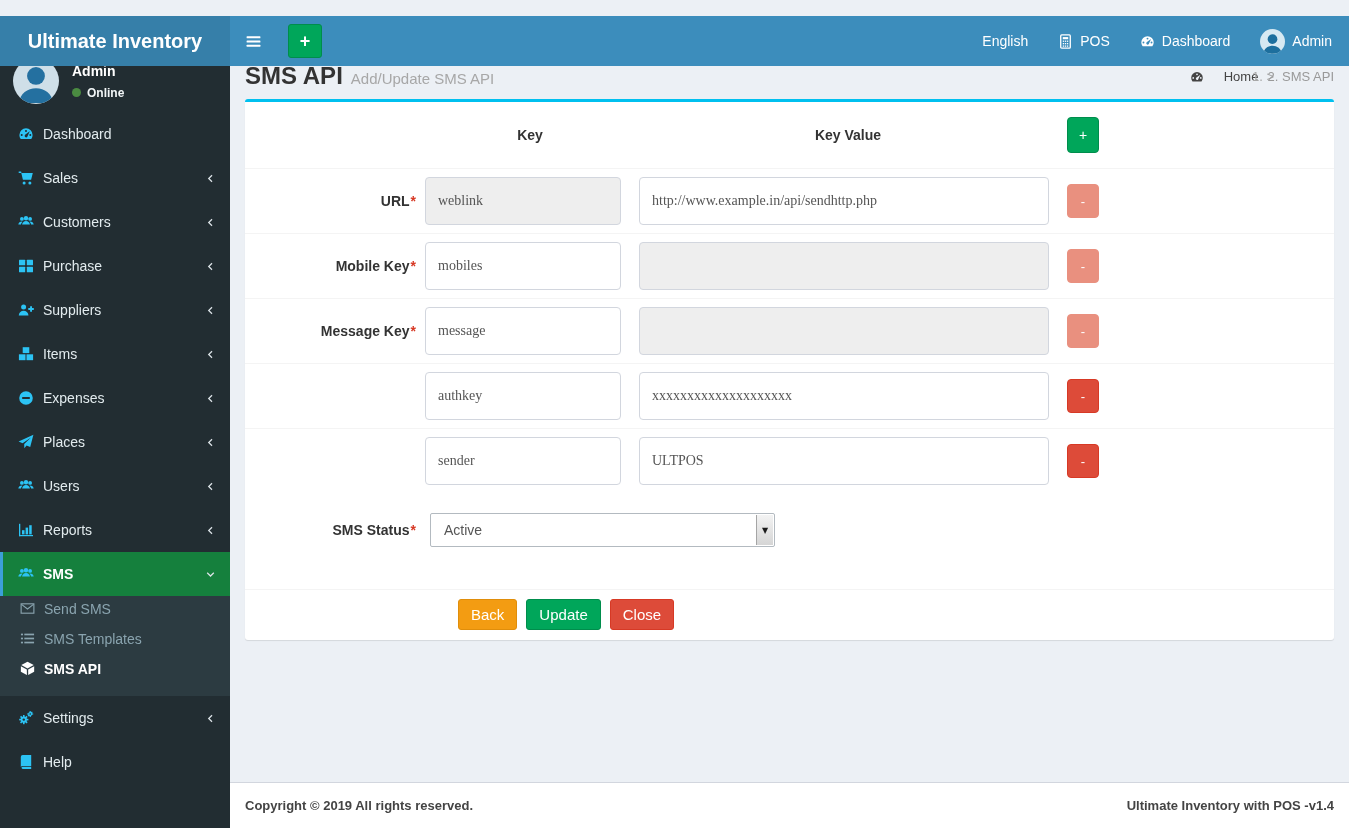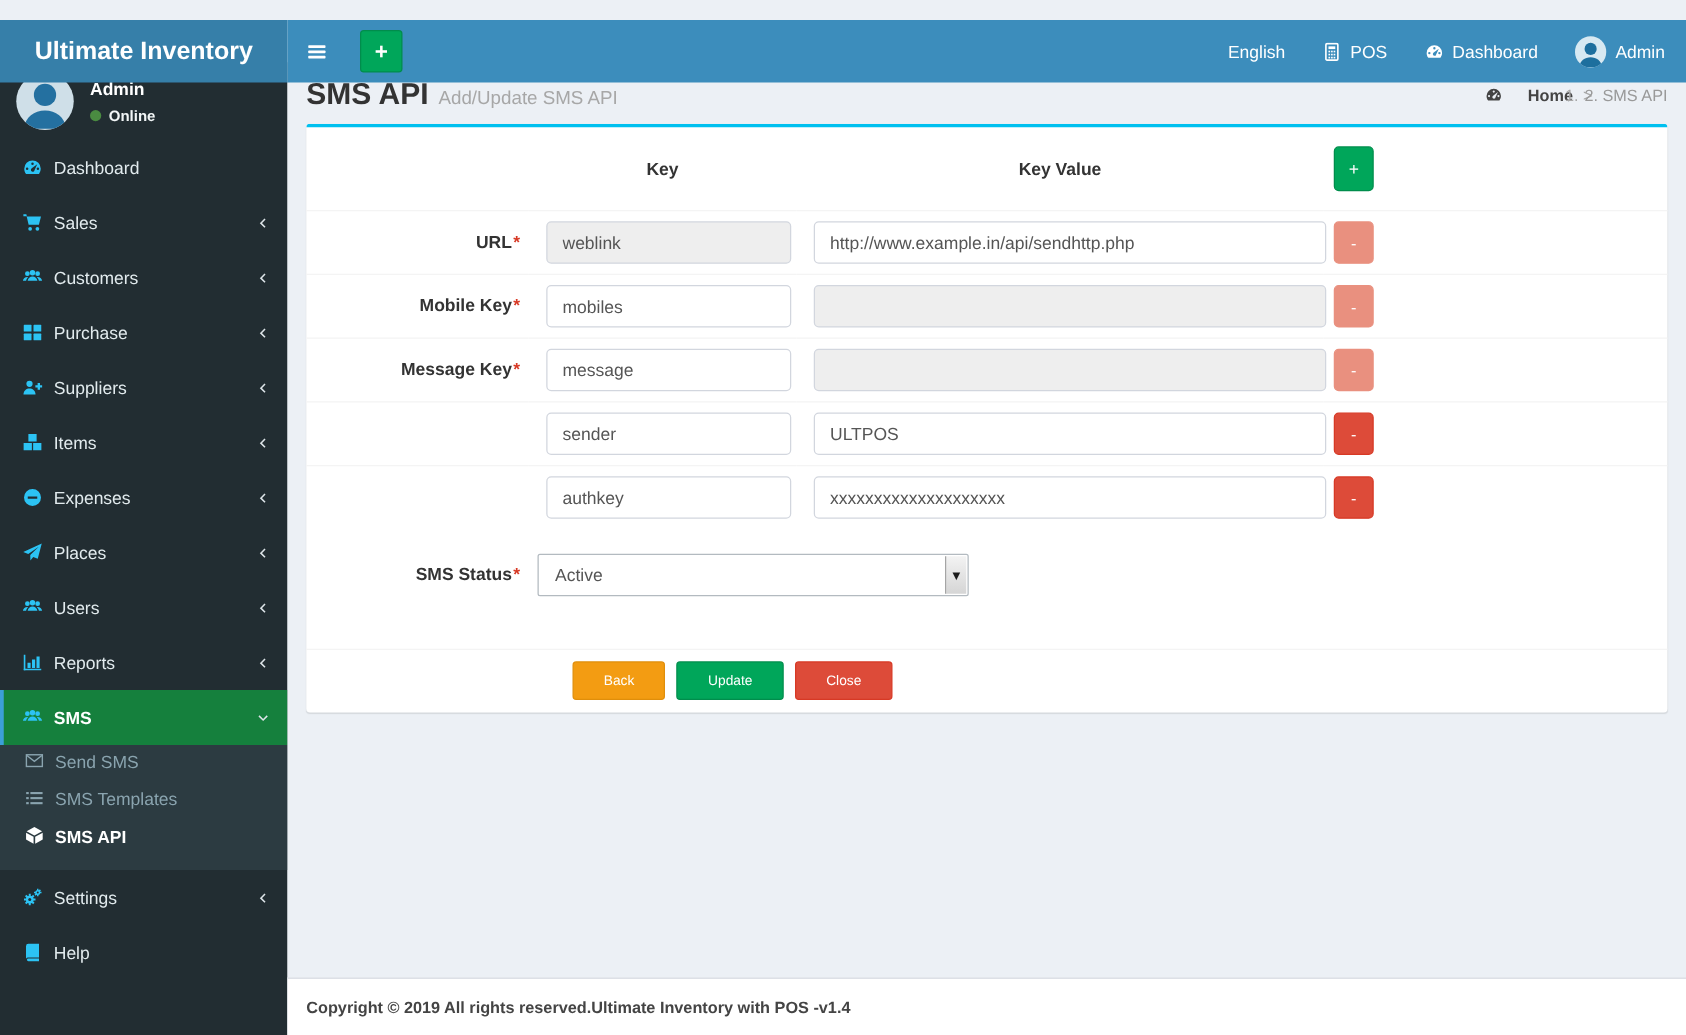--- a/index.html
+++ b/index.html
@@ -42,50 +42,50 @@
   .treeview-menu a{display:flex;height:30px;padding-left:20px;color:#8aa4af;font-size:14px;cursor:pointer}
   .treeview-menu .mi{width:15px;height:15px;color:inherit}
   .treeview-menu li.active a{color:#fff;font-weight:bold}
 
   
   .content-wrapper{position:absolute;top:50px;left:230px;right:0;bottom:0;background:#ecf0f5;display:flex;flex-direction:column}
   .content-header{padding:12px 15px 0;display:flex;align-items:baseline;justify-content:space-between}
   .page-title{font-size:24px;color:#333;font-weight:600;display:flex;align-items:baseline}
   .page-title small{font-size:15px;color:#a7a7a7;font-weight:normal;margin-left:8px}
   .breadcrumb{display:flex;align-items:center;gap:8px;font-size:13px;color:#444}
-  .bc-home{display:flex;align-items:center;gap:20px;cursor:pointer;font-weight:bold;color:#444}
+  .bc-home{display:flex;align-items:flex-end;gap:20px;cursor:pointer;font-weight:normal;color:#444}
   .bc-home .ni{width:14px;height:14px}
   .bc-home .ni svg{width:100%;height:100%;fill:#444}
   .bc-sep{color:#a8a8a8}
   .bc-current{color:#999}
   .content{flex:1;padding:9px 15px}
   .box{background:#fff;border-top:3px solid #00c0ef;border-radius:3px;box-shadow:0 1px 1px rgba(0,0,0,.1)}
   table.form-table{width:100%;border-collapse:collapse;table-layout:fixed}
   thead th{padding:15px 0;font-size:14px;color:#333;text-align:center;font-weight:bold}
   tbody td{border-top:1px solid #f4f4f4;padding:8px 0;vertical-align:middle}
   .c-label{text-align:right;padding-right:7px}
   .flabel{font-weight:bold;font-size:14px;color:#333}
   .req{color:#d73925;margin-left:1px}
-  input.f{height:34px;border:1px solid #d2d6de;border-radius:4px;padding:0 12px;font-size:14px;color:#555;width:196px;margin-left:14px;font-family:Liberation Sans, sans-serif;background:#fff;outline:none;display:block}
+  input.f{height:48px;border:1px solid #d2d6de;border-radius:4px;padding:0 12px;font-size:14px;color:#555;width:196px;margin-left:2px;font-family:Liberation Serif, serif;background:#fff;outline:none;display:block}
   input.f.val{width:410px}
   input.f[disabled]{background:#eee}
   .btn-sq{width:32px;border-radius:4px;border:1px solid transparent;color:#fff;font-size:14px;cursor:pointer;margin-left:8px;display:flex;align-items:center;justify-content:center;font-family:inherit;line-height:1}
   .btn-add{background:#00a65a;border-color:#008d4c;height:36px;margin-left:8px}
   .btn-remove{background:#dd4b39;border-color:#d73925;height:34px;font-size:13px}
   .btn-remove.disabled{background:#e9907f;border-color:#e9907f;cursor:default}
   .status-row{display:flex;align-items:center;padding:20px 0 42px}
   .status-row .c-label{width:178px;flex-shrink:0}
   .select-box{position:relative;width:345px;height:34px;border:1px solid #b3bac0;border-radius:2px;margin-left:7px;background:#fff;display:flex;align-items:center;cursor:pointer}
   .sel-text{padding-left:13px;font-size:14px;color:#555}
   .sel-arrow{position:absolute;right:1px;top:1px;bottom:1px;width:17px;background:linear-gradient(#f3f3f3,#d5d5d5);border-left:1px solid #a5a5a5;display:flex;align-items:center;justify-content:center;font-size:8px;color:#1a1a1a;font-family:"DejaVu Sans",sans-serif}
   .box-footer{border-top:1px solid #f4f4f4;padding:9px 0 10px 213px;display:flex;gap:9px}
-  .action-btn{height:31px;padding:0 24px;border-radius:3px;color:#fff;font-size:11px;border:1px solid transparent;cursor:pointer;font-family:inherit}
+  .action-btn{height:31px;padding:0 12px;border-radius:3px;color:#fff;font-size:15px;border:1px solid transparent;cursor:pointer;font-family:inherit}
 
   
-  .main-footer{background:#fff;border-top:1px solid #d2d6de;padding:15px;display:flex;justify-content:flex-start;font-size:13px;font-weight:bold;color:#444}
+  .main-footer{background:#fff;border-top:1px solid #d2d6de;padding:15px;display:flex;justify-content:space-between;font-size:13px;font-weight:bold;color:#444}
 </style>
 </head>
 <body>
 
 <header class="main-header">
   <a class="logo">
       <span>Ultimate Inventory</span>
     </a>
   <nav class="navbar">
     <span class="hamburger">
@@ -495,36 +495,36 @@
               <td>
                 <input class="f val" disabled="" style="">
               </td>
               <td>
                 <button class="btn-sq btn-remove disabled">-</button>
               </td>
             </tr>
             <tr>
               <td class="c-label"></td>
               <td>
-                <input class="f key" value="sender" style="">
-              </td>
-              <td>
-                <input class="f val" value="ULTPOS" style="">
+                <input class="f key" value="authkey" style="">
+              </td>
+              <td>
+                <input class="f val" value="xxxxxxxxxxxxxxxxxxxx" style="">
               </td>
               <td>
                 <button class="btn-sq btn-remove">-</button>
               </td>
             </tr>
             <tr>
               <td class="c-label"></td>
               <td>
-                <input class="f key" value="authkey" style="">
-              </td>
-              <td>
-                <input class="f val" value="xxxxxxxxxxxxxxxxxxxx" style="">
+                <input class="f key" value="sender" style="">
+              </td>
+              <td>
+                <input class="f val" value="ULTPOS" style="">
               </td>
               <td>
                 <button class="btn-sq btn-remove">-</button>
               </td>
             </tr>
           </tbody>
       </table>
 
       <div class="status-row">
         <div class="c-label">

